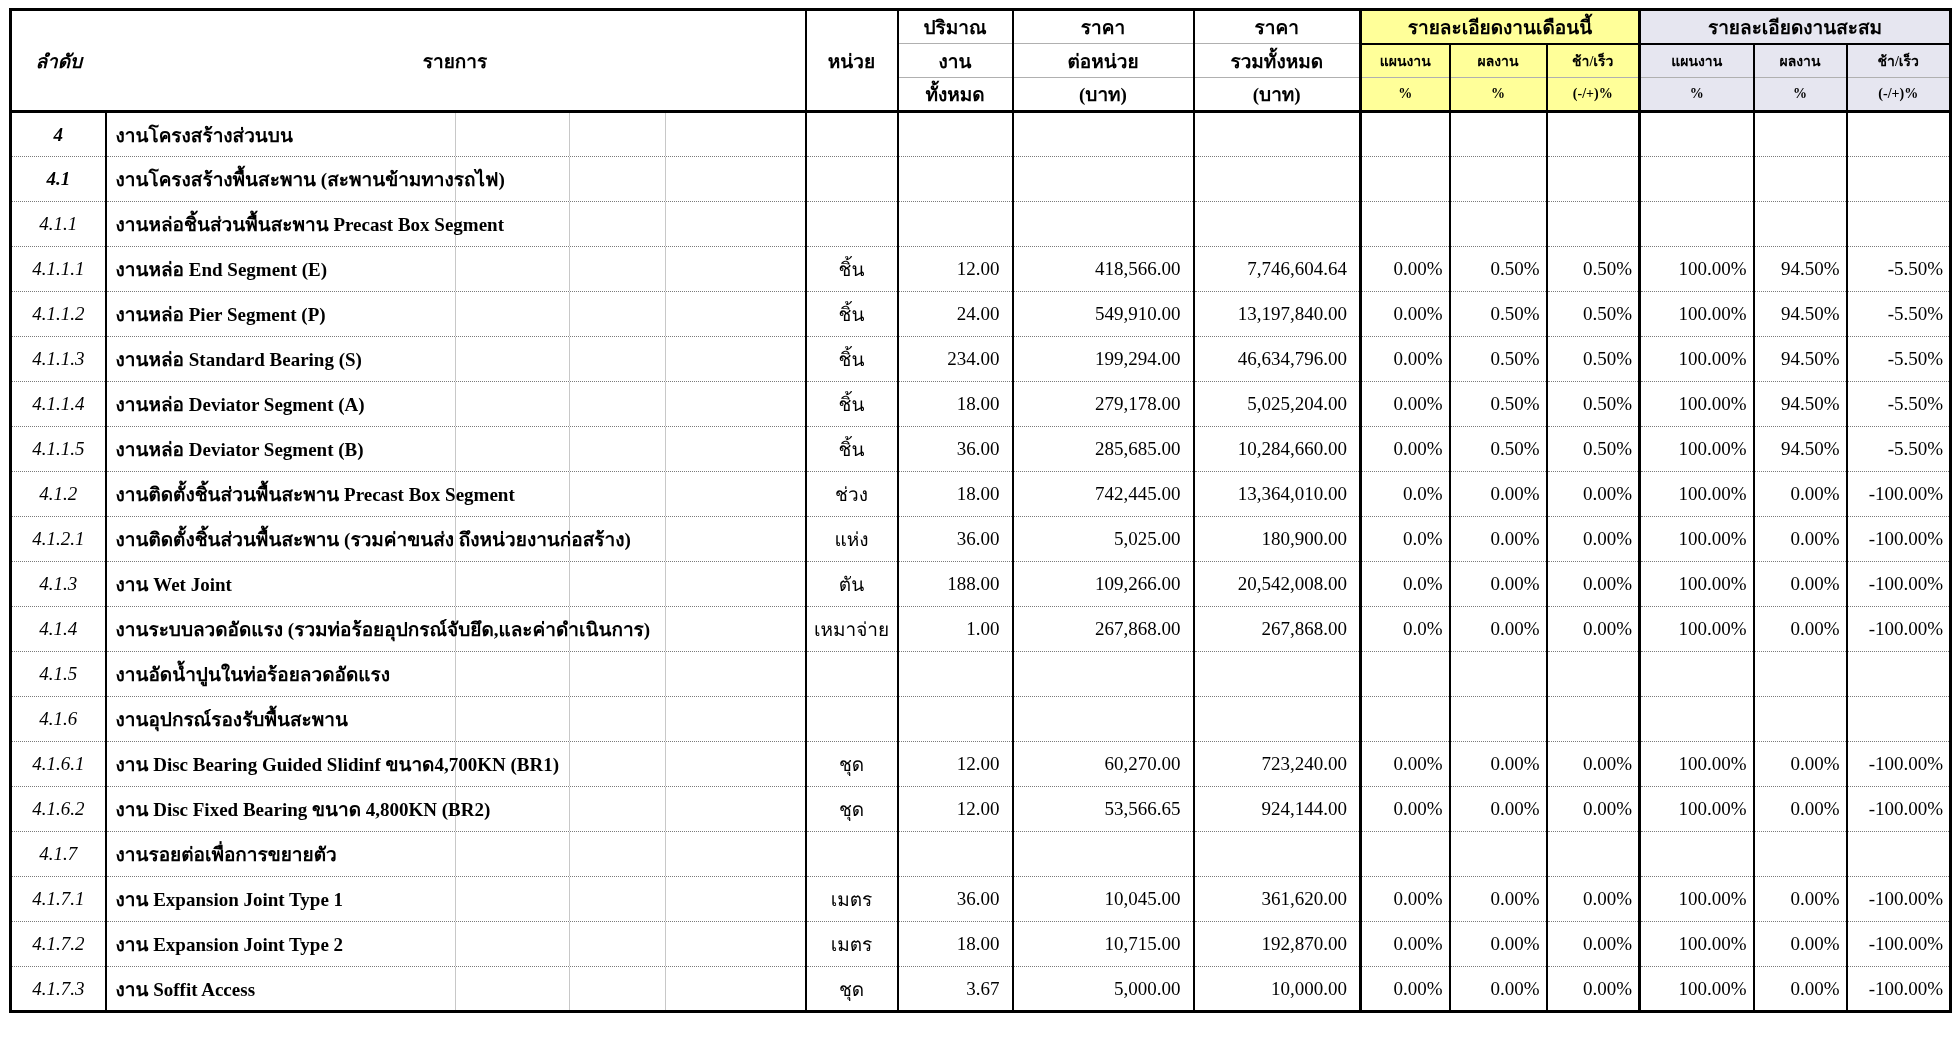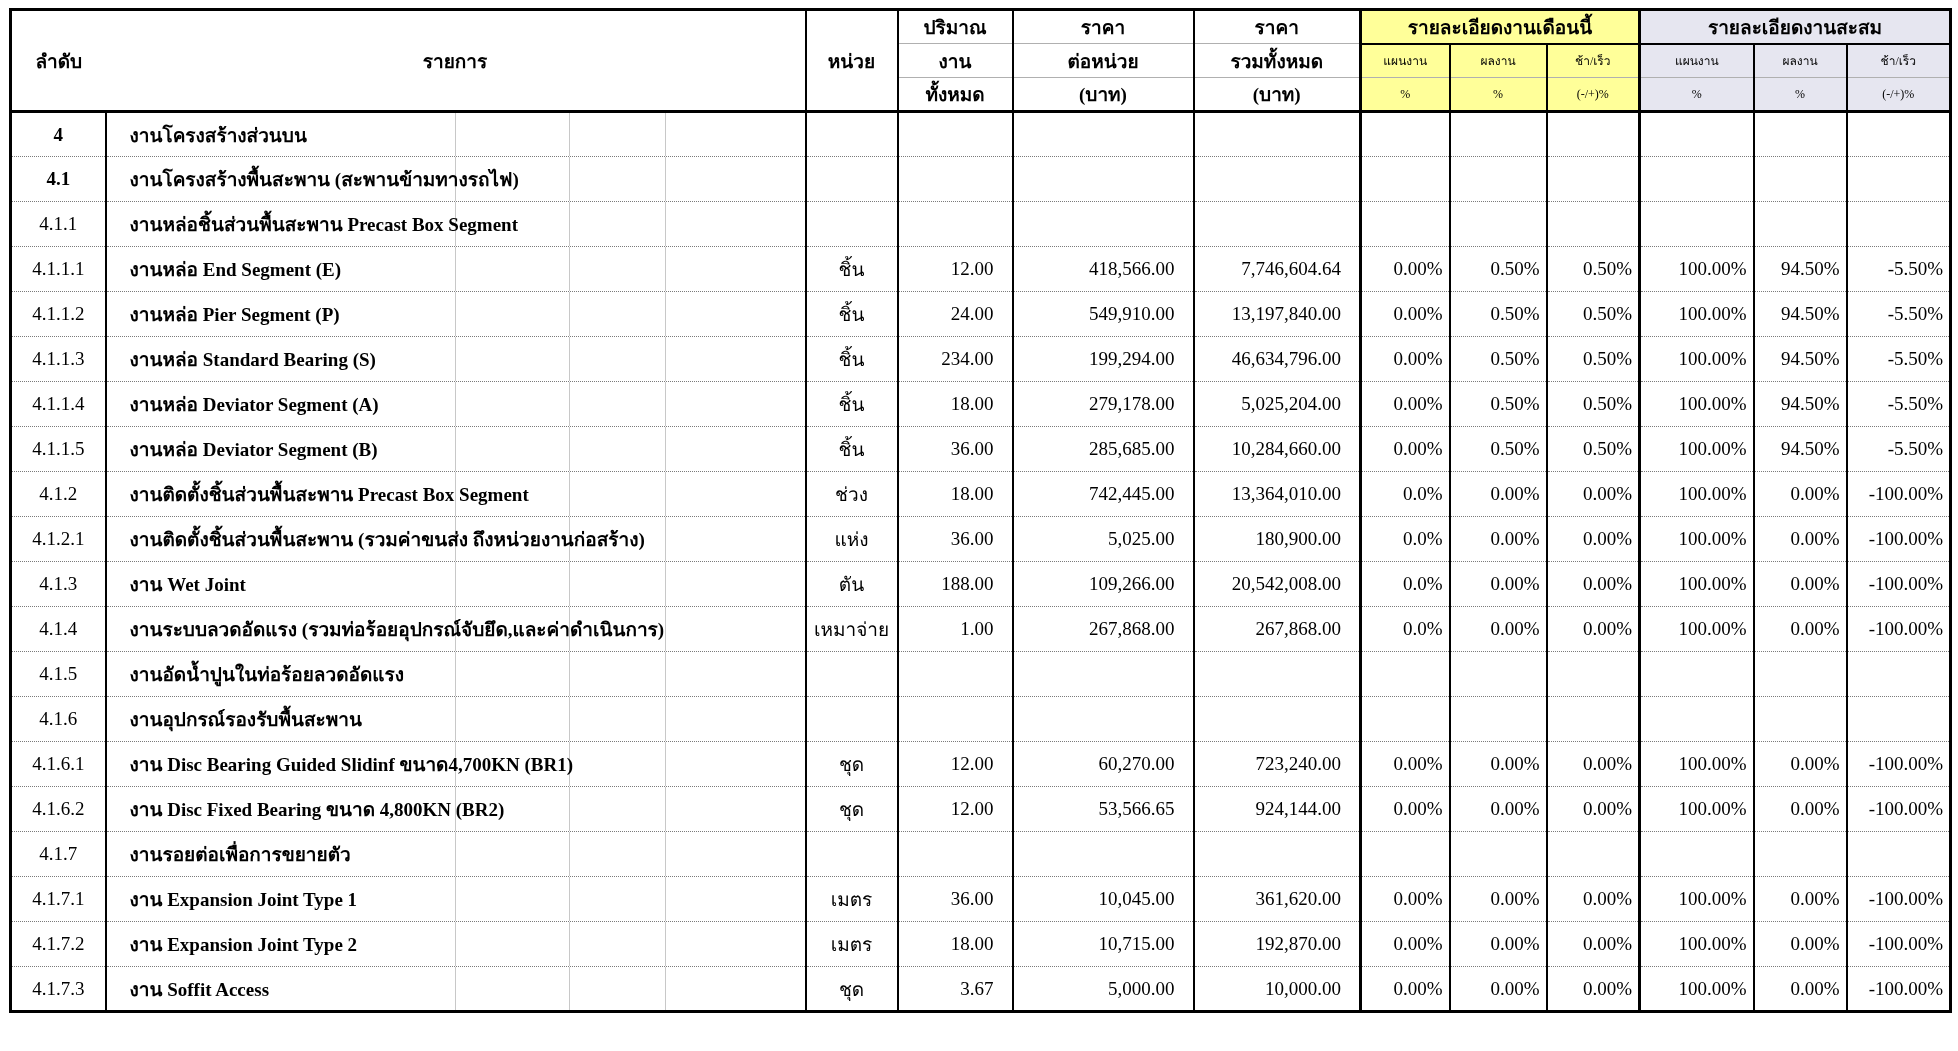--- a/index.html
+++ b/index.html
@@ -25,38 +25,38 @@
   th, td {
     overflow: hidden;
     white-space: nowrap;
     vertical-align: middle;
     font-size: 19px;
     padding: 0;
   }
   thead tr { height: 34px; }
   tbody tr { height: 45px; }
   thead th { font-weight: bold; text-align: center; }
-  thead th.sub { font-weight: normal; font-size: 12px; }
+  thead th.sub { font-weight: bold; font-size: 14px; }
   
   .v2 { border-left: 2px solid #000; }
   .v3 { border-left: 3px solid #000; }
   
   .hsplit { border-bottom: 1px solid #b0b0b0; }
   .group { border-bottom: 2px solid #000; }
   thead { border-bottom: 3px solid #000; }
   
   tbody tr + tr td { border-top: 1px dotted #7a7a7a; }
   
   .month { background: var(--month-bg); }
   .cum   { background: var(--cum-bg); }
   
-  .c-no   { text-align: center; }
-  .c-desc { text-align: left; padding-left: 23px; }
+  .c-no   { text-align: center; font-style: italic; }
+  .c-desc { text-align: left; padding-left: 9px; }
   .c-unit { text-align: center; }
-  .c-num  { text-align: right; padding-right: 18px; }
+  .c-num  { text-align: right; padding-right: 12px; }
   .c-pct  { text-align: right; padding-right: 6px; }
   
   tbody td.c-desc {
     background-image:
       linear-gradient(var(--grid-faint), var(--grid-faint)),
       linear-gradient(var(--grid-faint), var(--grid-faint)),
       linear-gradient(var(--grid-faint), var(--grid-faint));
     background-size: 1px 100%, 1px 100%, 1px 100%;
     background-position: 348px 0, 462px 0, 558px 0;
     background-repeat: no-repeat;

